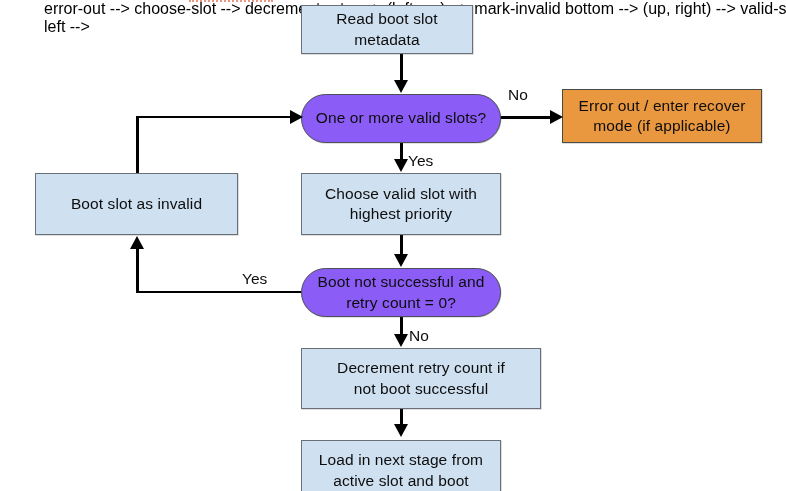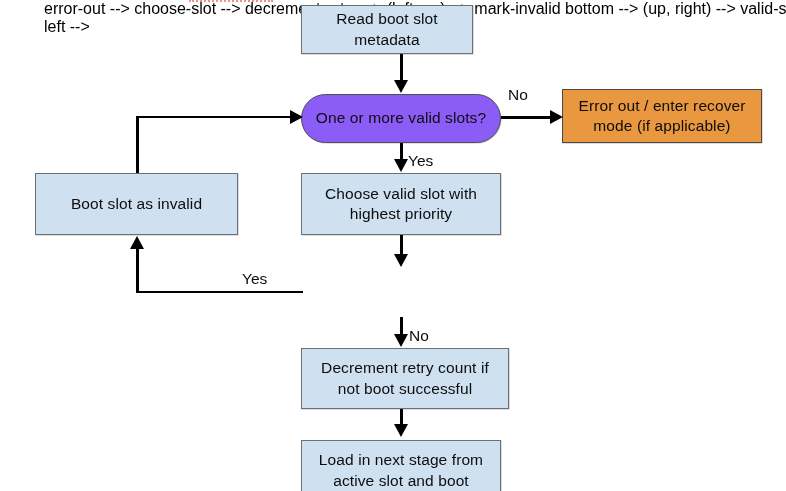--- a/index.html
+++ b/index.html
@@ -136,22 +136,26 @@
 
   <div class="node proc" style="left:35px;top:173px;width:203px;height:62px;">
     <span class="lbl">Boot slot as invalid</span>
   </div>
 
   <div class="node proc" style="left:301px;top:173px;width:200px;height:62px;">
     <span class="lbl">Choose valid slot with
 highest priority</span>
   </div>
 
+  <div class="node decision" style="left:301px;top:268px;width:200px;height:49px;">
+    <span class="lbl">Boot not successful and
+retry count = 0?</span>
+  </div>
 
-  <div class="node proc" style="left:301px;top:348px;width:208px;height:61px;text-align:center;">
+  <div class="node proc" style="left:301px;top:348px;width:240px;height:61px;text-align:center;">
     <span class="lbl">Decrement retry count if
 not boot successful</span>
   </div>
 
   <div class="node proc" style="left:301px;top:440px;width:200px;height:61px;">
     <span class="lbl">Load in next stage from
 active slot and boot</span>
   </div>
 
 </div>

